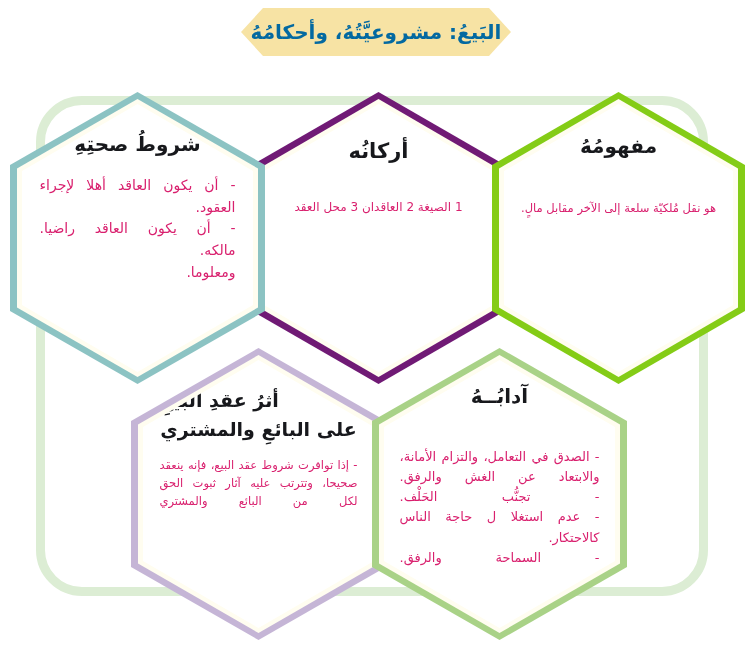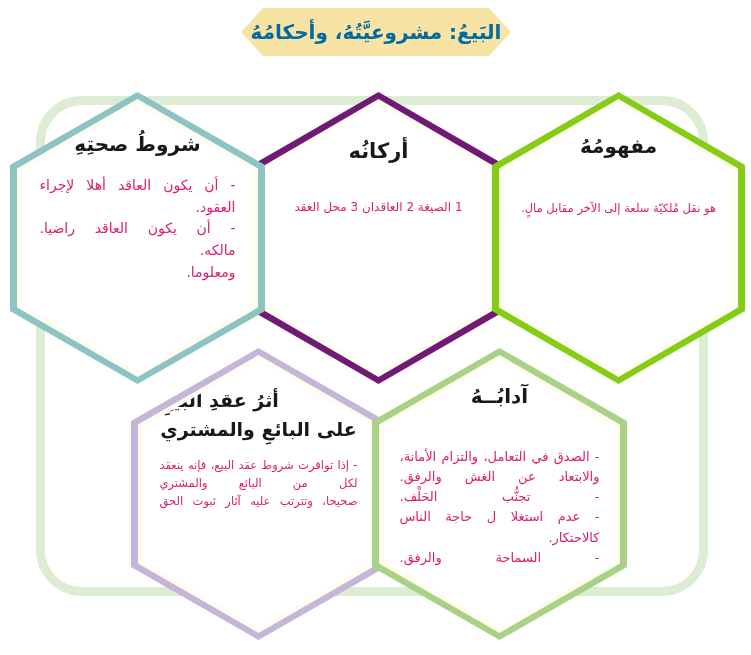--- a/index.html
+++ b/index.html
@@ -130,22 +130,22 @@
     </div>
   </div>
 
   <div class="hex" id="hex-effect">
     <div class="inner"></div>
     <div class="core">
       <div class="hex-title">أثرُ عقدِ البيعِ
 على البائعِ والمشتري</div>
       <div class="hex-body justified">
         <span class="ln">- إذا توافرت شروط عقد البيع، فإنه ينعقد</span>
+        <span class="ln">صحيحا، وتترتب عليه آثار ثبوت الحق</span>
         <span class="ln">لكل من البائع والمشتري</span>
-        <span class="ln">صحيحا، وتترتب عليه آثار ثبوت الحق</span>
       </div>
     </div>
   </div>
 
   <div class="hex" id="hex-etiquette">
     <div class="inner"></div>
     <div class="core">
       <div class="hex-title">آدابُــهُ</div>
       <div class="hex-body justified">
         <span class="ln">- الصدق في التعامل، والتزام الأمانة،</span>

